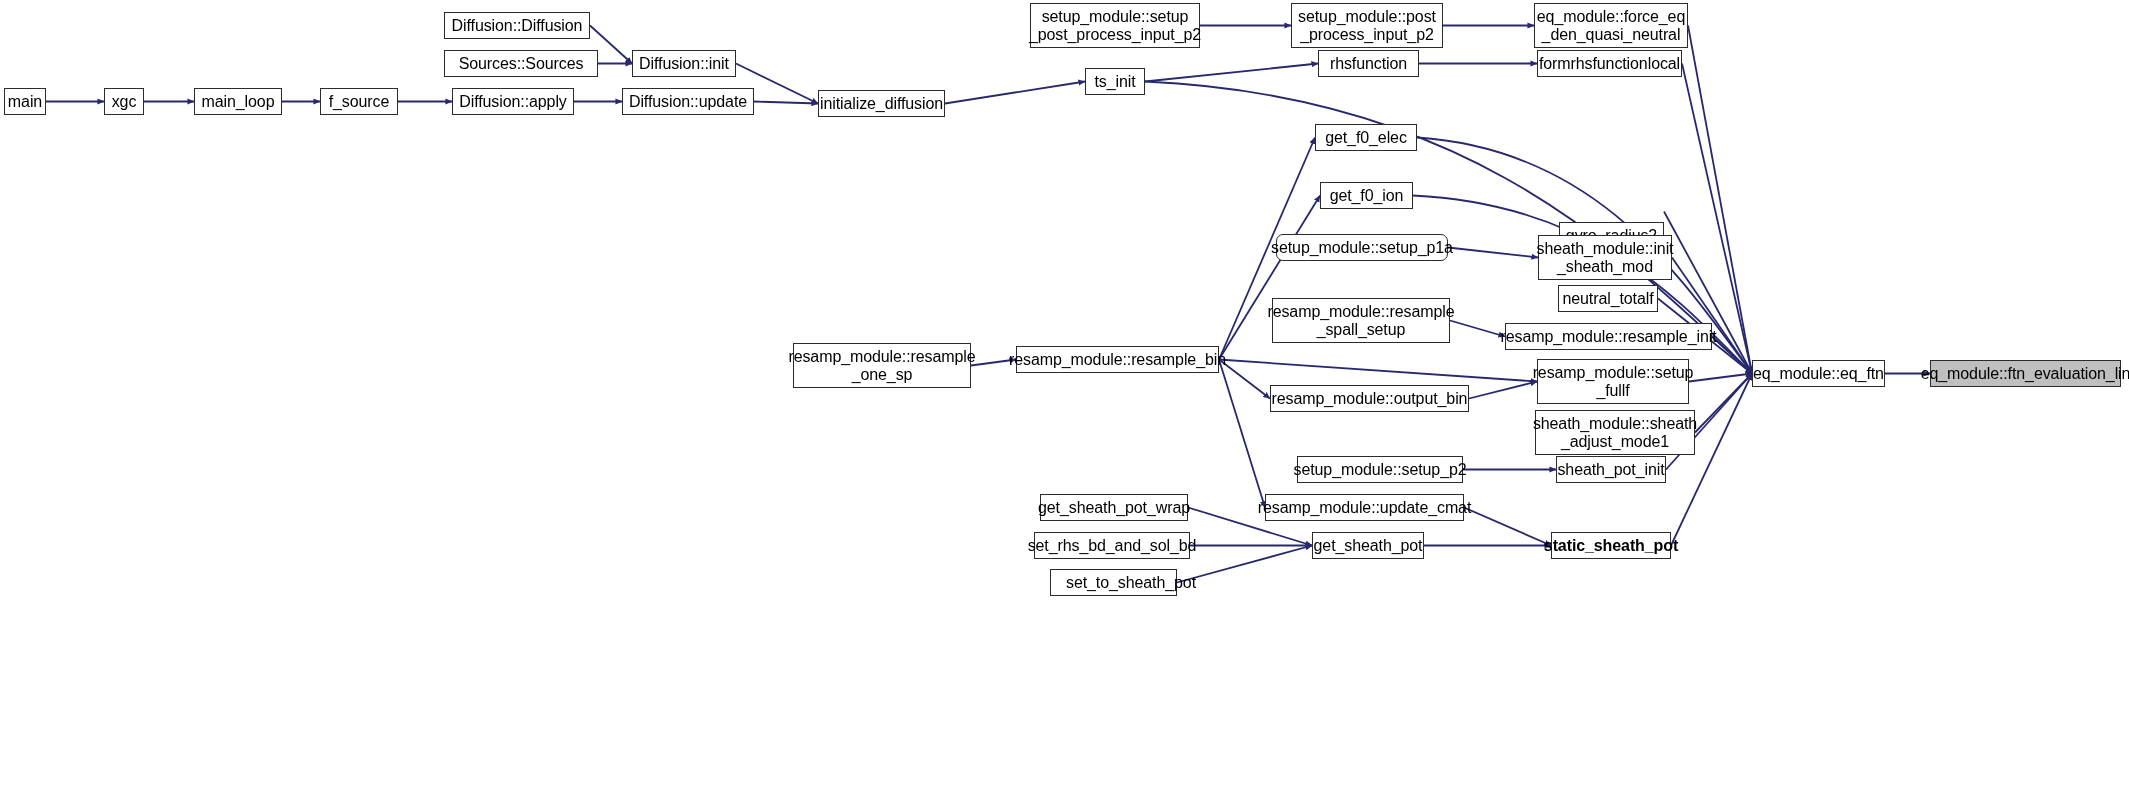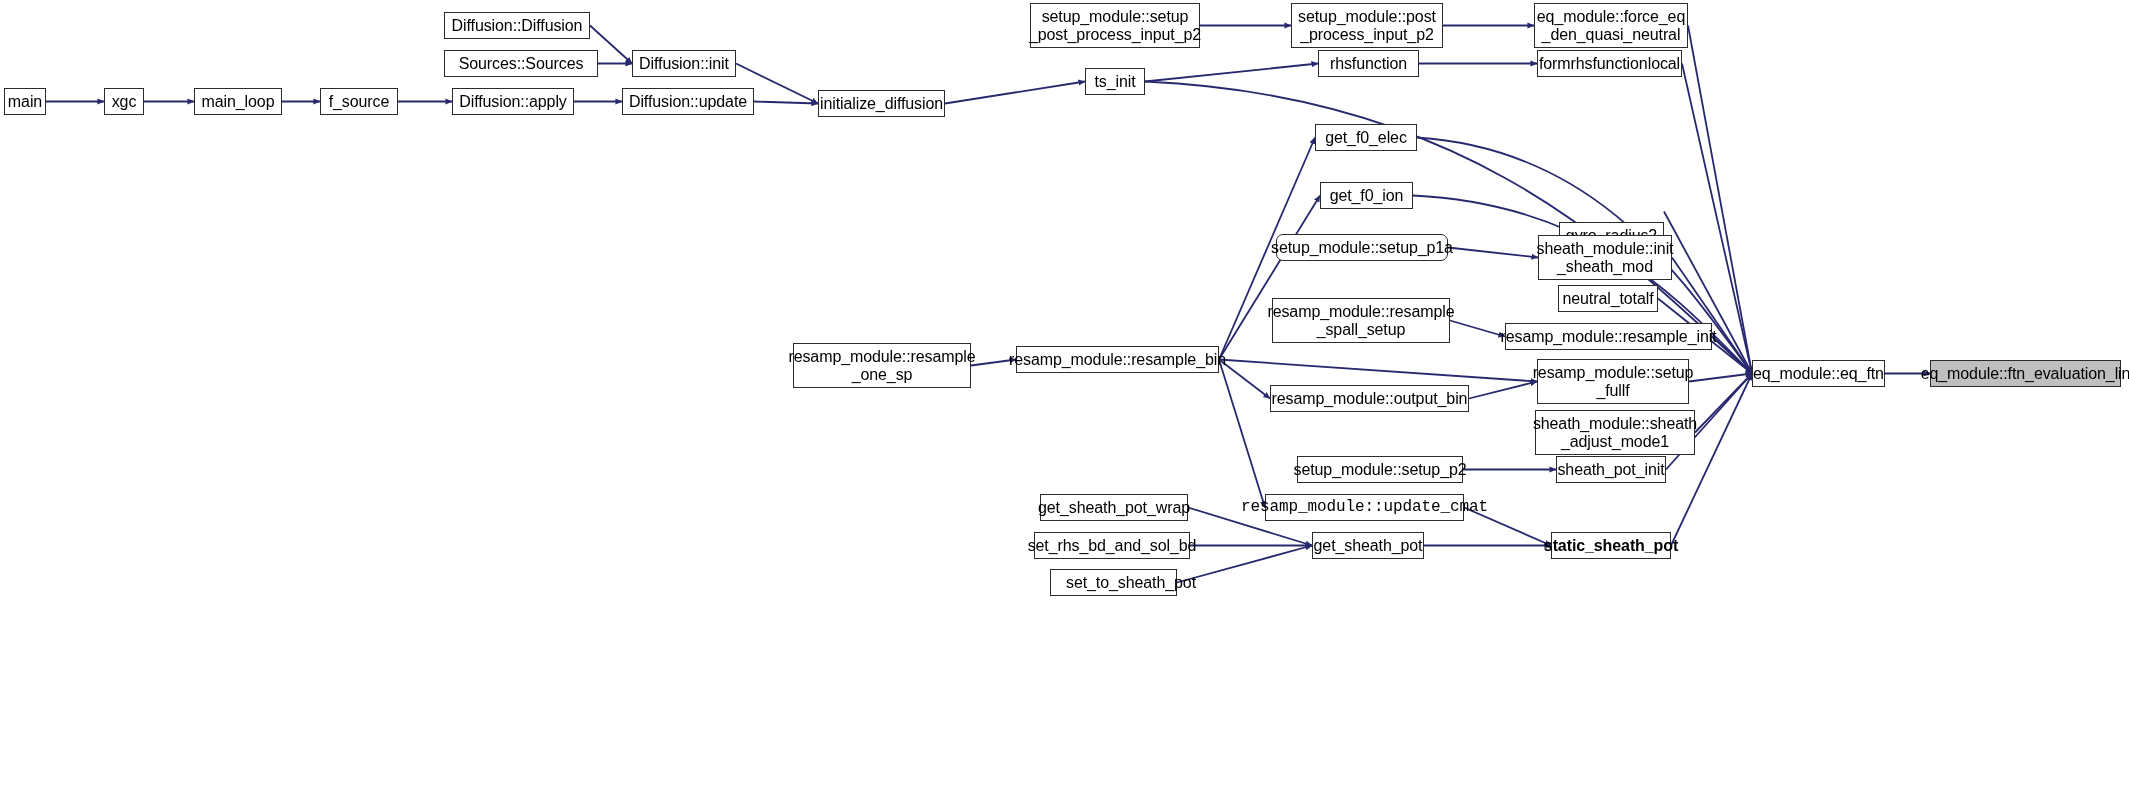--- a/index.html
+++ b/index.html
@@ -133,19 +133,19 @@
 _one_sp</div>
       <div class="node" style="left: 1016px; top: 346px; width: 203px; height: 27px;">resamp_module::resample_bin</div>
       <div class="node" style="left: 1537px; top: 359px; width: 152px; height: 45px;">resamp_module::setup
 _fullf</div>
       <div class="node" style="left: 1270px; top: 385px; width: 199px; height: 27px;">resamp_module::output_bin</div>
       <div class="node" style="left: 1535px; top: 410px; width: 160px; height: 45px;">sheath_module::sheath
 _adjust_mode1</div>
       <div class="node" style="left: 1282px; top: 456px; width: 166px; height: 27px; margin-left: 15px;">setup_module::setup_p2</div>
       <div class="node" style="left: 1556px; top: 456px; width: 110px; height: 27px;">sheath_pot_init</div>
       <div class="node" style="left: 1040px; top: 494px; width: 148px; height: 27px;">get_sheath_pot_wrap</div>
-      <div class="node" style="left: 1265px; top: 494px; width: 199px; height: 27px; font-family: Liberation Mono, monospace;">resamp_module::update_cmat</div>
+      <div class="node" style="left: 1265px; top: 494px; width: 199px; height: 27px;">resamp_module::update_cmat</div>
       <div class="node" style="left: 1034px; top: 532px; width: 156px; height: 27px;">set_rhs_bd_and_sol_bd</div>
       <div class="node" style="left: 1312px; top: 532px; width: 112px; height: 27px;">get_sheath_pot</div>
       <div class="node" style="left: 1551px; top: 532px; width: 120px; height: 27px; font-weight: bold;">static_sheath_pot</div>
       <div class="node" style="left: 1050px; top: 569px; width: 127px; height: 27px; padding-left: 35px;">set_to_sheath_pot</div>
     </div>
 </div>
 
 </body></html>

